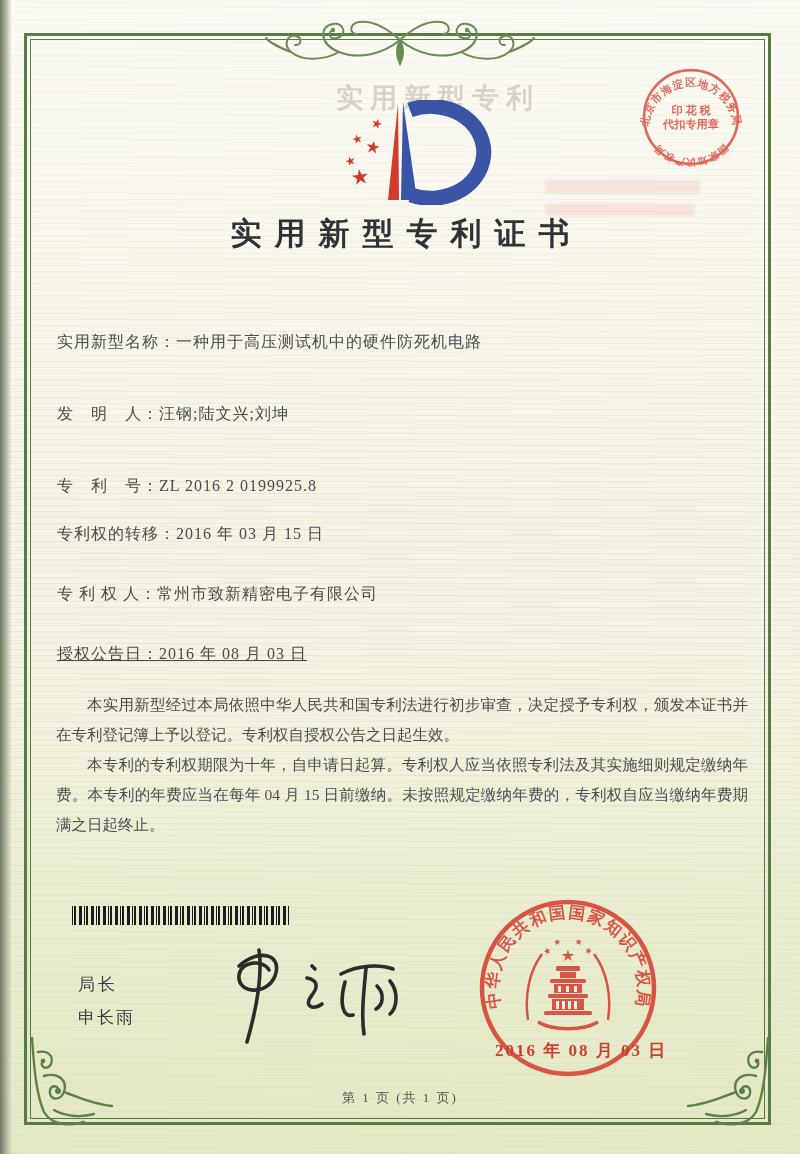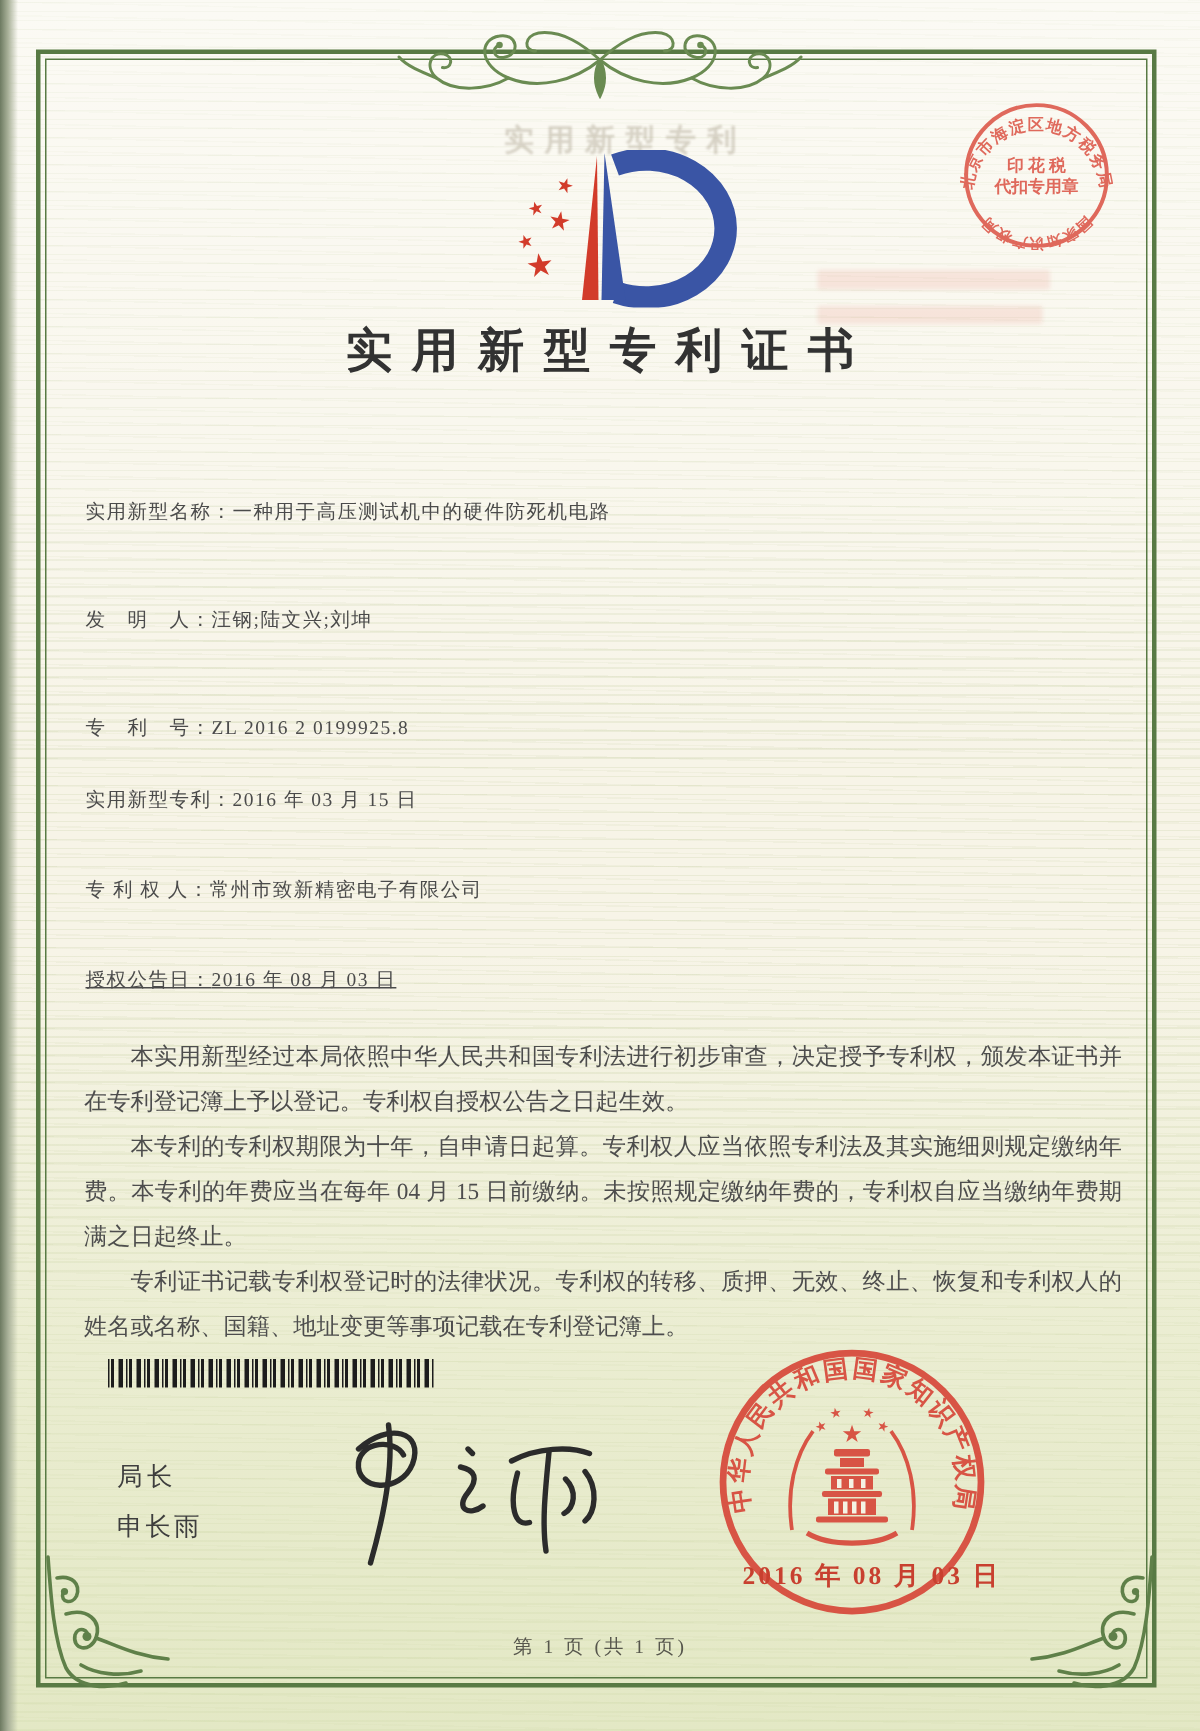--- a/index.html
+++ b/index.html
@@ -28,38 +28,38 @@
   .frame::after{
     content:"";position:absolute;left:3px;top:3px;right:3px;bottom:3px;
     border:1px solid #587a44;
   }
   .top-ornament{position:absolute;left:263px;top:10px;width:274px;height:58px;z-index:3;}
   .corner{position:absolute;width:92px;height:96px;z-index:3;}
   .corner-left{left:24px;top:1032px;}
   .corner-right{left:684px;top:1032px;transform:scaleX(-1);}
   .ghost-title{
     position:absolute;left:336px;top:80px;z-index:1;
-    font-size:20px;font-weight:700;letter-spacing:7px;
+    font-size:27px;font-weight:700;letter-spacing:7px;
     color:rgba(158,146,126,0.38);filter:blur(0.6px);
   }
   .ghost-pink{position:absolute;background:rgba(232,128,116,0.17);filter:blur(1.5px);border-radius:2px;}
   .gp1{left:545px;top:180px;width:155px;height:13px;}
   .gp2{left:545px;top:204px;width:150px;height:12px;}
   .cert-no{
     position:absolute;left:56px;top:96px;z-index:2;
     font-size:17px;letter-spacing:3px;color:#4c514b;
   }
   .logo{position:absolute;left:332px;top:100px;width:170px;height:105px;z-index:2;}
   .tax-stamp{position:absolute;left:640px;top:66px;width:102px;height:102px;opacity:.9;z-index:4;}
   .title{
     position:absolute;left:0;right:0;top:213px;margin:0;text-align:center;
     font-size:31px;font-weight:700;letter-spacing:13px;color:#323232;text-indent:13px;
   }
   .fields{position:absolute;left:57px;top:332px;width:660px;}
-  .field{position:absolute;left:0;font-size:13px;color:#4b4b4b;letter-spacing:1px;white-space:nowrap;}
+  .field{position:absolute;left:0;font-size:16px;color:#4b4b4b;letter-spacing:1px;white-space:nowrap;}
   .f0{top:0;}  .f1{top:72px;} .f2{top:144px;} .f3{top:192px;} .f4{top:252px;} .f5{top:312px;text-decoration:underline;}
   .body-text{
     position:absolute;left:56px;top:690px;width:692px;
     font-size:15.5px;line-height:30px;color:#4d4d4d;text-align:justify;
   }
   .body-text p{margin:0;text-indent:2em;}
   .barcode{position:absolute;left:72px;top:906px;width:224px;height:19px;display:flex;align-items:stretch;}
   .barcode .bar{background:#1c1c1c;}
   .signer-title{position:absolute;left:78px;top:973px;font-size:17px;letter-spacing:3px;color:#3e3e3e;}
   .signer-name{position:absolute;left:78px;top:1006px;font-size:17px;letter-spacing:2px;color:#3e3e3e;}
@@ -163,34 +163,33 @@
     <div class="field f0">
       <span>实用新型名称：</span><span>一种用于高压测试机中的硬件防死机电路</span>
     </div>
     <div class="field f1">
       <span>发　明　人：</span><span>汪钢;陆文兴;刘坤</span>
     </div>
     <div class="field f2">
       <span>专　利　号：</span><span>ZL 2016 2 0199925.8</span>
     </div>
     <div class="field f3">
-      <span>实用新型专利：</span><span>2016 年 03 月 15 日</span>
+      <span>专利权的转移：</span><span>2016 年 03 月 15 日</span>
     </div>
     <div class="field f4">
       <span>专 利 权 人：</span><span>常州市致新精密电子有限公司</span>
     </div>
     <div class="field f5">
       <span>授权公告日：</span><span>2016 年 08 月 03 日</span>
     </div>
   </div>
 
   <div class="body-text">
     <p>本实用新型经过本局依照中华人民共和国专利法进行初步审查，决定授予专利权，颁发本证书并在专利登记簿上予以登记。专利权自授权公告之日起生效。</p>
     <p>本专利的专利权期限为十年，自申请日起算。专利权人应当依照专利法及其实施细则规定缴纳年费。本专利的年费应当在每年 04 月 15 日前缴纳。未按照规定缴纳年费的，专利权自应当缴纳年费期满之日起终止。</p>
-    <p>专利证书记载专利权登记时的法律状况。专利权的转移、质押、无效、终止、恢复和专利权人的姓名或名称、国籍、地址变更等事项记载在专利登记簿上。</p>
   </div>
 
   <div class="barcode" id="barcode">
       <div class="bar" style="width: 1px; margin-right: 1px;"></div>
       <div class="bar" style="width: 2px; margin-right: 3px;"></div>
       <div class="bar" style="width: 3px; margin-right: 2px;"></div>
       <div class="bar" style="width: 1px; margin-right: 1px;"></div>
       <div class="bar" style="width: 2px; margin-right: 3px;"></div>
       <div class="bar" style="width: 3px; margin-right: 2px;"></div>
       <div class="bar" style="width: 1px; margin-right: 1px;"></div>

